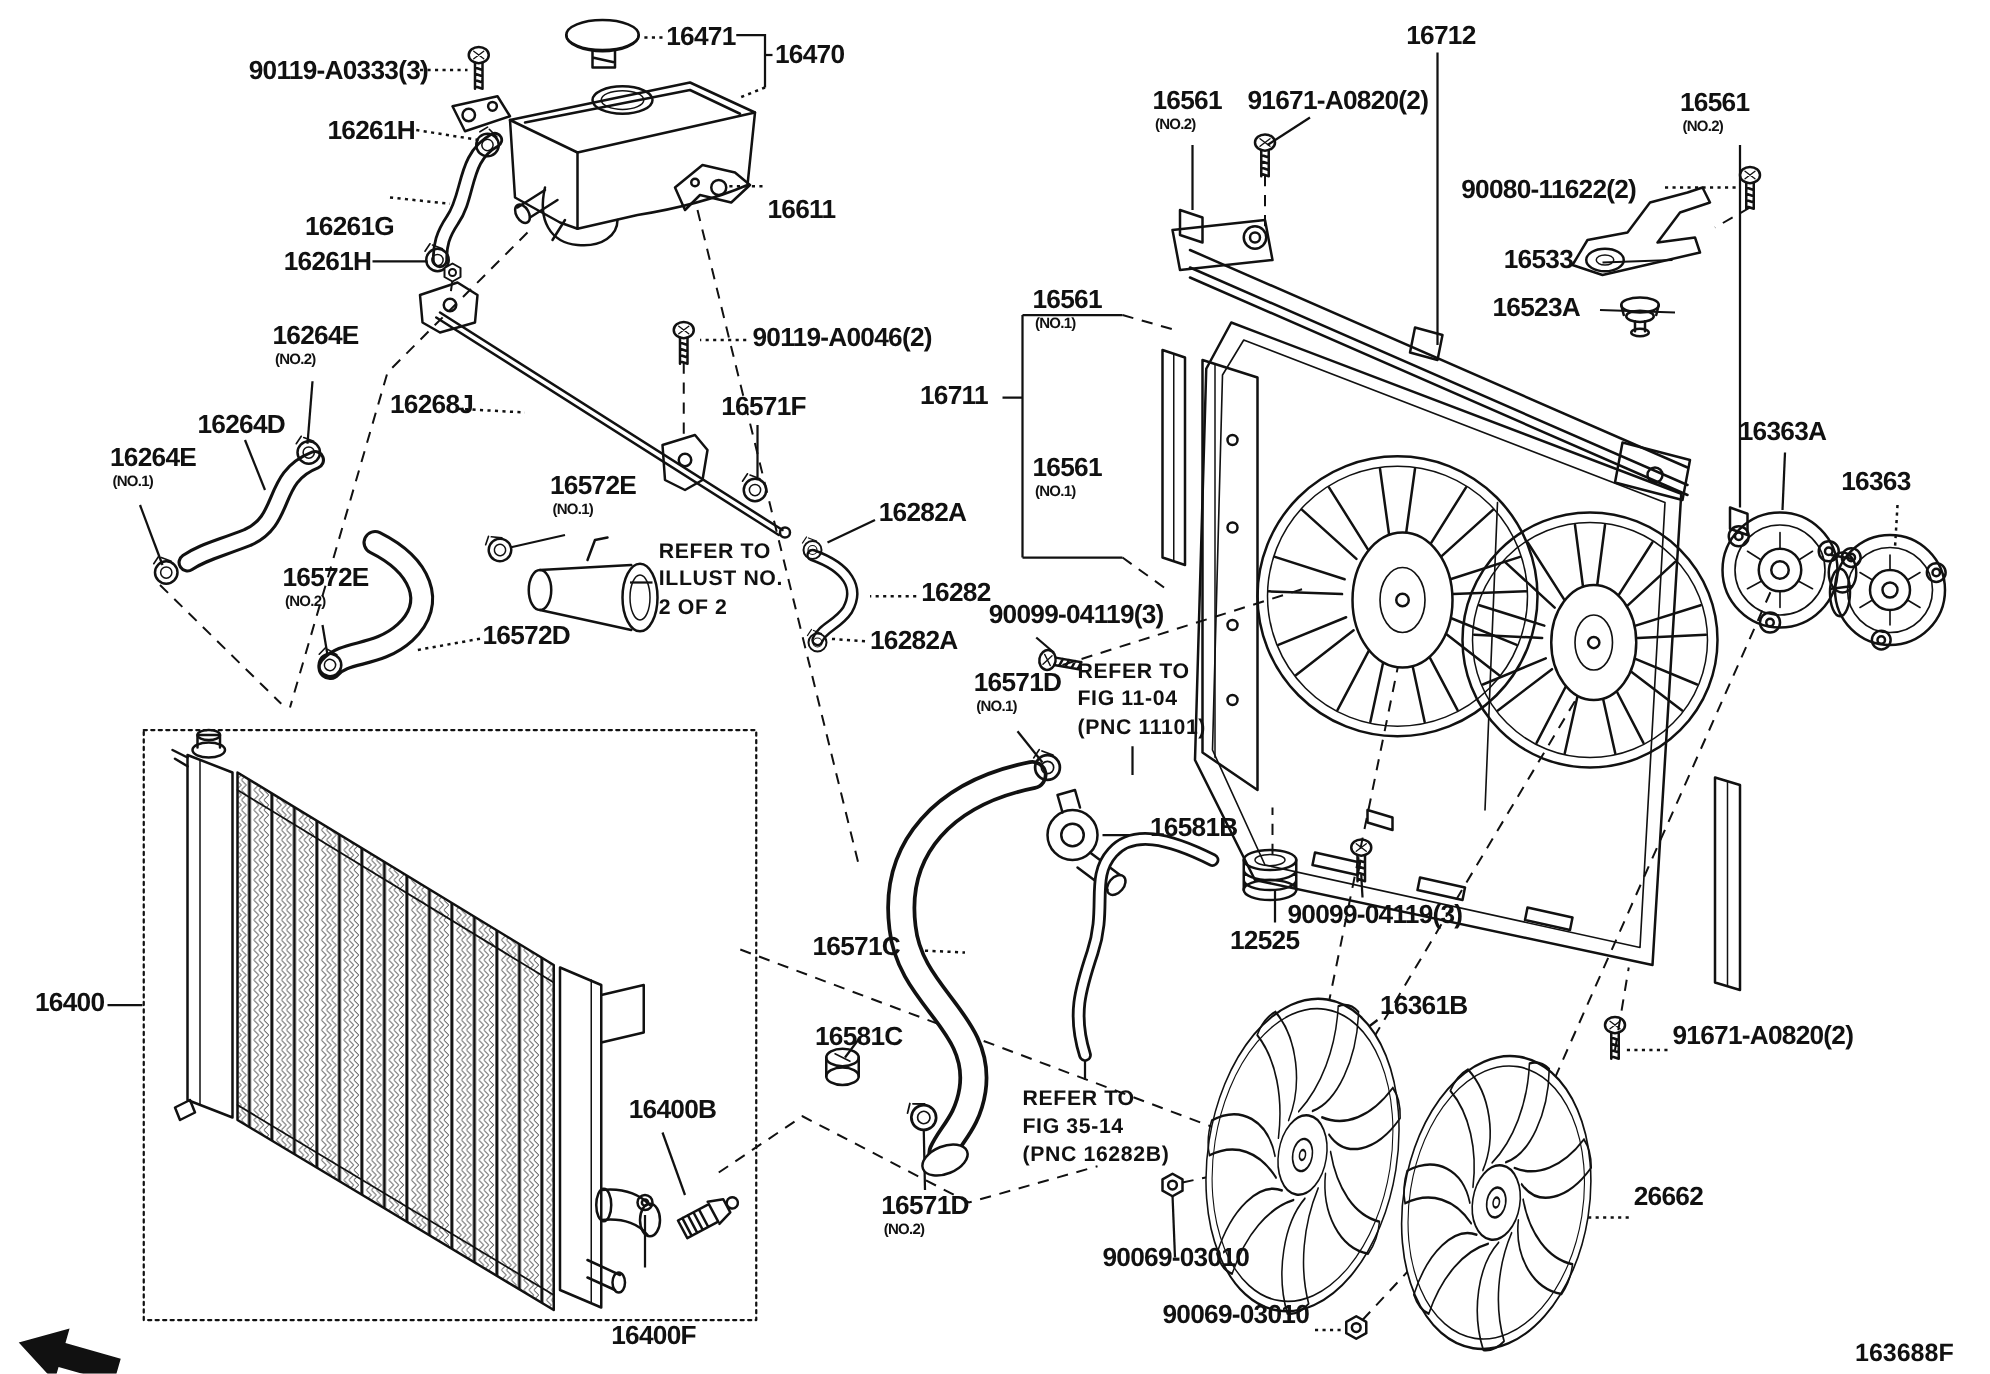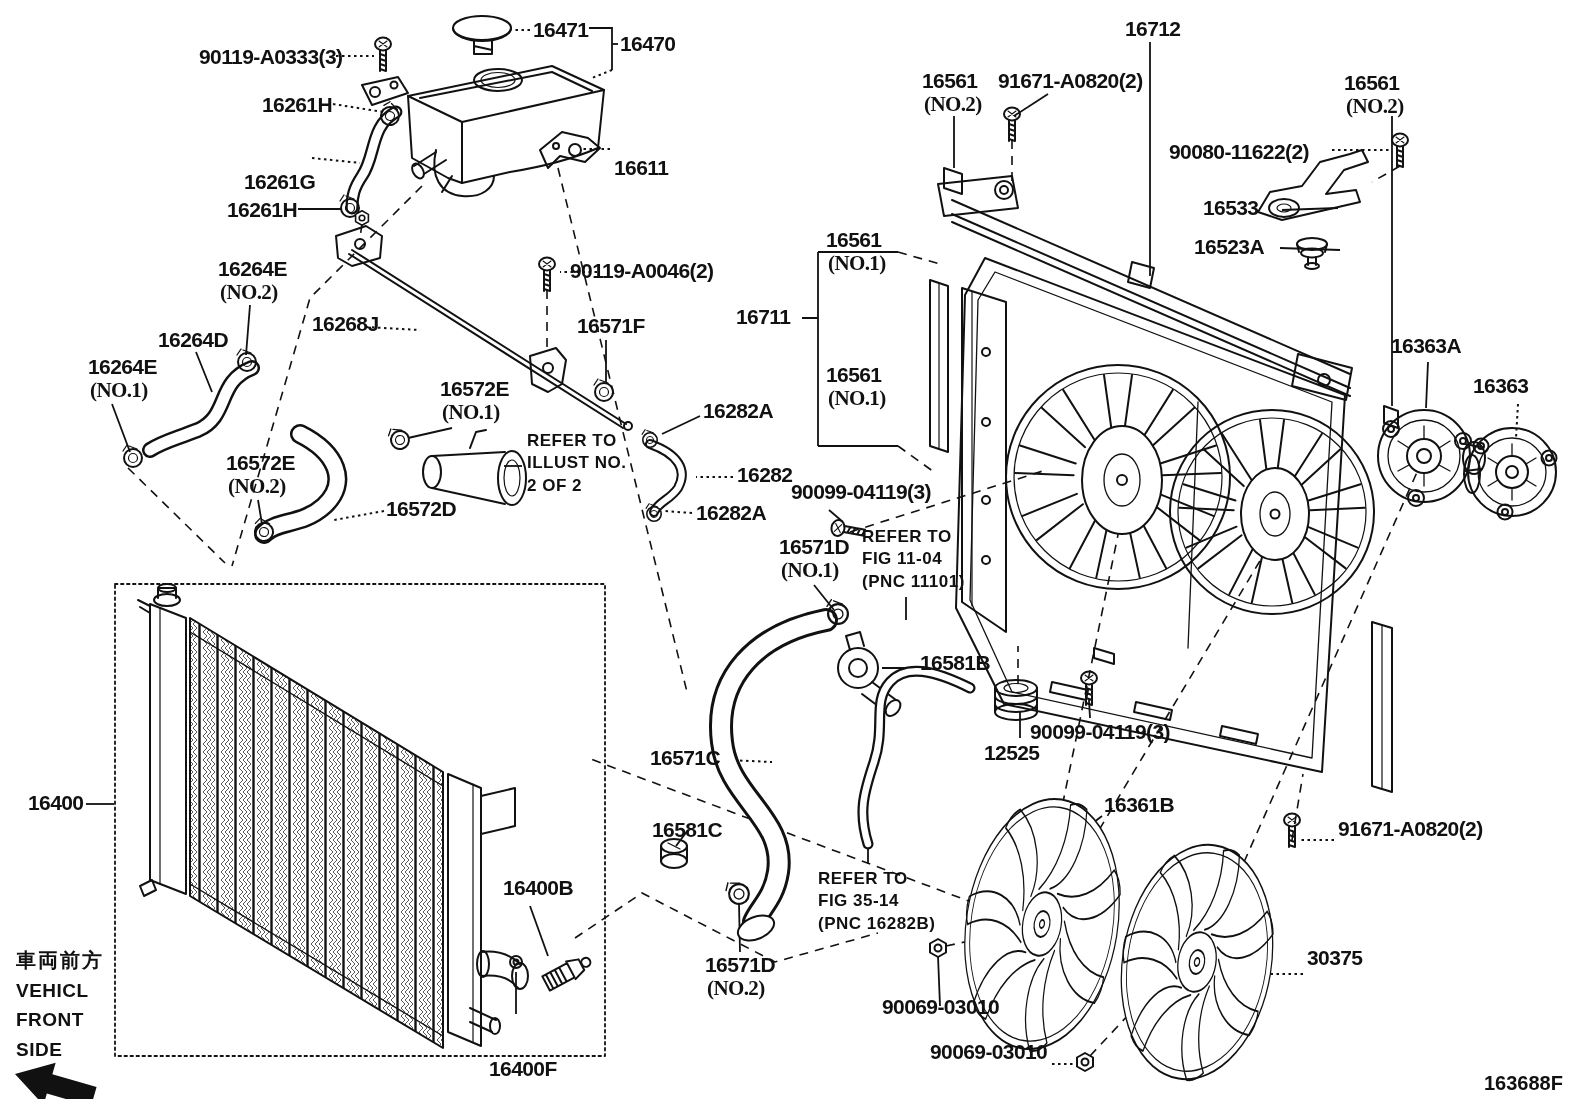--- a/index.html
+++ b/index.html
@@ -2,21 +2,21 @@
 <html><head>
 <meta charset="utf-8">
 <style>
   html,body{margin:0;padding:0;background:#fff;}
   .stage{position:relative;width:1592px;height:1099px;background:#fff;overflow:hidden;
          font-family:"Liberation Sans",sans-serif;color:#111;}
   .stage svg{position:absolute;left:0;top:0;}
   #labels{position:absolute;left:0;top:0;width:100%;height:100%;}
   .lbl{position:absolute;font-weight:700;font-size:21px;line-height:1.08;letter-spacing:-0.6px;
        white-space:nowrap;color:#111;}
-  .lbl .sub{font-size:21px;font-weight:700;padding-left:2px;font-family:Liberation Serif, serif;}
+  .lbl .sub{font-size:12px;font-weight:700;padding-left:2px;}
   .lbl.ref{font-size:17px;letter-spacing:0.5px;line-height:1.32;}
   .corner{position:absolute;font-weight:700;font-size:19px;line-height:1.55;color:#111;letter-spacing:0.5px;}
   .corner .jp{font-size:20px;letter-spacing:2px;}
   .code{position:absolute;font-weight:700;font-size:20px;color:#111;letter-spacing:0;}
 </style>
 </head>
 <body>
 
 <div class="stage">
 
@@ -474,21 +474,21 @@
       <div class="lbl" style="left: 533px; top: 19px;">16471</div>
       <div class="lbl" style="left: 620px; top: 33px;">16470</div>
       <div class="lbl" style="left: 262px; top: 94px;">16261H</div>
       <div class="lbl" style="left: 244px; top: 152px; margin-top: 19px;">16261G</div>
       <div class="lbl" style="left: 614px; top: 139px; margin-top: 18px;">16611</div>
       <div class="lbl" style="left: 227px; top: 199px;">16261H</div>
       <div class="lbl" style="left: 218px; top: 258px;">16264E<div class="sub">(NO.2)</div></div>
       <div class="lbl" style="left: 158px; top: 329px;">16264D</div>
       <div class="lbl" style="left: 88px; top: 356px;">16264E<div class="sub">(NO.1)</div></div>
       <div class="lbl" style="left: 312px; top: 313px;">16268J</div>
-      <div class="lbl" style="left: 570px; top: 260px; text-align: center;">90119-A0046(2)</div>
+      <div class="lbl" style="left: 602px; top: 260px; text-align: center;">90119-A0046(2)</div>
       <div class="lbl" style="left: 577px; top: 315px;">16571F</div>
       <div class="lbl" style="left: 440px; top: 378px;">16572E<div class="sub">(NO.1)</div></div>
       <div class="lbl" style="left: 226px; top: 452px;">16572E<div class="sub">(NO.2)</div></div>
       <div class="lbl" style="left: 386px; top: 498px;">16572D</div>
       <div class="lbl ref" style="left: 527px; top: 430px;">
         <div>REFER TO</div>
         <div>ILLUST NO.</div>
         <div>2 OF 2</div>
       </div>
       <div class="lbl" style="left: 703px; top: 400px;">16282A</div>
@@ -521,28 +521,22 @@
       <div class="lbl" style="left: 1344px; top: 72px;">16561<div class="sub">(NO.2)</div></div>
       <div class="lbl" style="left: 1169px; top: 141px;">90080-11622(2)</div>
       <div class="lbl" style="left: 1203px; top: 197px;">16533</div>
       <div class="lbl" style="left: 1194px; top: 236px;">16523A</div>
       <div class="lbl" style="left: 826px; top: 229px;">16561<div class="sub">(NO.1)</div></div>
       <div class="lbl" style="left: 736px; top: 306px;">16711</div>
       <div class="lbl" style="left: 826px; top: 364px;">16561<div class="sub">(NO.1)</div></div>
       <div class="lbl" style="left: 1391px; top: 335px;">16363A</div>
       <div class="lbl" style="left: 1473px; top: 375px;">16363</div>
       <div class="lbl" style="left: 1104px; top: 794px;">16361B</div>
-      <div class="lbl" style="left: 1307px; top: 947px;">30375</div>
+      <div class="lbl" style="left: 1307px; top: 947px;">26662</div>
       <div class="lbl" style="left: 1338px; top: 818px;">91671-A0820(2)</div>
       <div class="lbl" style="left: 882px; top: 996px;">90069-03010</div>
       <div class="lbl" style="left: 930px; top: 1041px;">90069-03010</div>
     </div>
 
-<div class="corner" style="left:16px;top:945px">
-  <div class="jp">車両前方</div>
-  <div>VEHICL</div>
-  <div>FRONT</div>
-  <div>SIDE</div>
+
+<div class="code" style="left:1484px;top:1072px">163688F</div>
+
 </div>
 
-<div class="code" style="left:1484px;top:1072px">163688F</div>
-
-</div>
-
 </body></html>

